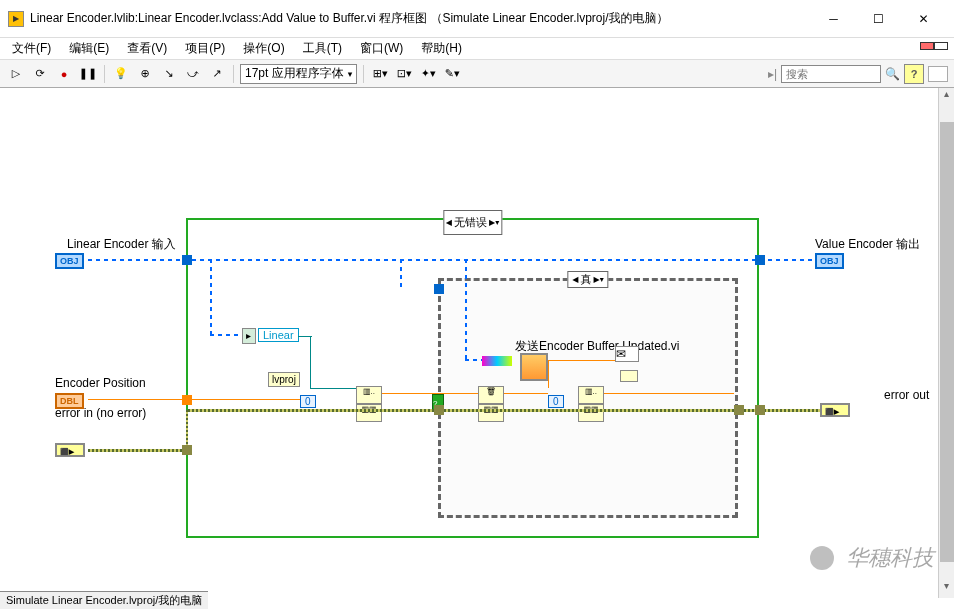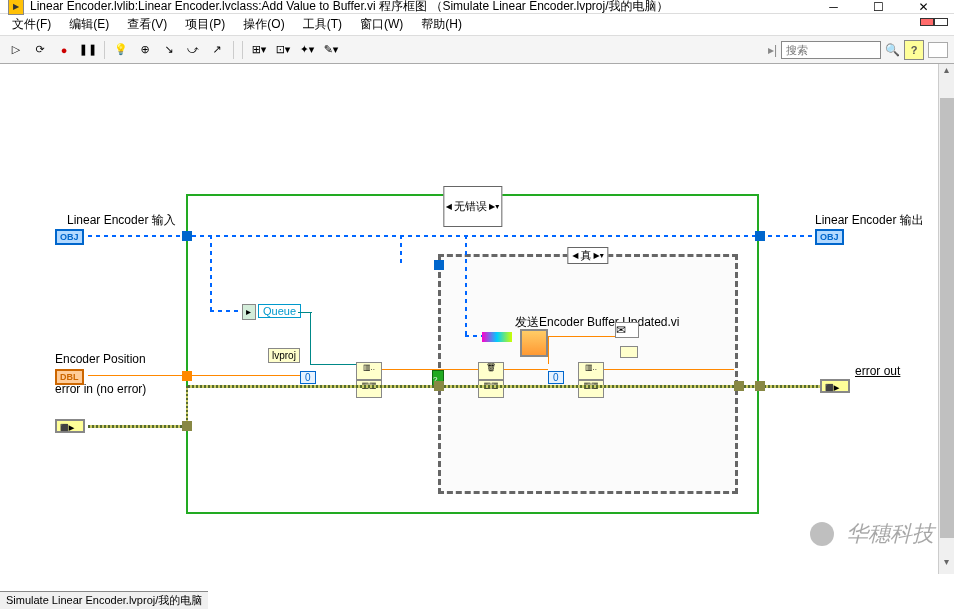--- a/index.html
+++ b/index.html
@@ -1,17 +1,17 @@
 <!DOCTYPE html>
 <html><head>
 <meta charset="utf-8">
 <style>
 * { box-sizing: border-box; margin: 0; padding: 0; }
 body { font-family: "Microsoft YaHei", Arial, sans-serif; font-size: 12px; background: #fff; width: 954px; height: 609px; overflow: hidden; position: relative; }
-.titlebar { height: 14px; background: #fff; border-bottom: 1px solid #ddd; display: flex; align-items: center; padding: 0 8px; }
+.titlebar { height: 38px; background: #fff; border-bottom: 1px solid #ddd; display: flex; align-items: center; padding: 0 8px; }
 .titlebar .icon { width: 16px; height: 16px; background: #ffc107; border: 1px solid #888; margin-right: 6px; display: flex; align-items: center; justify-content: center; }
 .titlebar .icon::before { content: "▶"; font-size: 8px; color: #333; }
 .titlebar .title { flex: 1; font-size: 12px; color: #000; }
 .winbtns { display: flex; gap: 0; }
 .winbtn { width: 45px; height: 28px; display: flex; align-items: center; justify-content: center; font-size: 12px; cursor: pointer; }
 .menubar { height: 22px; display: flex; align-items: center; padding: 0 4px; gap: 2px; border-bottom: 1px solid #ddd; position: relative; }
 .menuitem { padding: 2px 8px; cursor: pointer; font-size: 12px; }
 .cornericon { position: absolute; right: 4px; top: 1px; width: 30px; height: 18px; }
 .cornericon .box { width: 14px; height: 8px; border: 1px solid #333; display: inline-block; }
 .cornericon .box.red { background: #ff6b6b; }
@@ -22,21 +22,21 @@
 .fontsel::after { content: "▾"; font-size: 9px; }
 .searchbox { margin-left: auto; display: flex; align-items: center; gap: 4px; }
 .searchbox input { width: 100px; height: 18px; border: 1px solid #888; padding: 0 4px; font-size: 11px; }
 .canvas { position: relative; width: 954px; height: 510px; background: #fff; overflow: hidden; }
 .scrollbar-v { position: absolute; right: 0; top: 0; width: 16px; height: 100%; background: #f0f0f0; border-left: 1px solid #ccc; }
 .scrollbar-v .thumb { width: 14px; height: 440px; background: #c0c0c0; margin: 18px 1px; }
 .scrollbar-v .arr { height: 16px; text-align: center; font-size: 10px; color: #666; }
 
 
 .struct { position: absolute; border: 2px solid #22aa22; }
-.struct .sel { position: absolute; top: -10px; left: 50%; transform: translateX(-50%); background: #fff; border: 1px solid #666; padding: 12px 2px; font-size: 11px; display: flex; align-items: center; gap: 2px; }
+.struct .sel { position: absolute; top: -10px; left: 50%; transform: translateX(-50%); background: #fff; border: 1px solid #666; padding: 4px 2px; font-size: 11px; display: flex; align-items: center; gap: 2px; }
 .struct .sel::before { content: "◀"; font-size: 8px; }
 .struct .sel::after { content: "▶▾"; font-size: 8px; }
 .innerstruct { position: absolute; border: 3px dashed #666; background: rgba(200,200,200,0.08); }
 .innerstruct .sel { position: absolute; top: -10px; left: 50%; transform: translateX(-50%); background: #fff; border: 1px solid #666; padding: 0 4px; font-size: 11px; display: flex; align-items: center; gap: 2px; }
 .innerstruct .sel::before { content: "◀"; font-size: 8px; }
 .innerstruct .sel::after { content: "▶▾"; font-size: 8px; }
 .terminal { position: absolute; border: 1px solid #333; font-size: 9px; padding: 1px 3px; font-weight: bold; }
 .terminal.obj { background: #b3d9ff; color: #0066cc; border: 2px solid #0066cc; }
 .terminal.dbl { background: #ffcc99; color: #cc6600; border: 2px solid #cc6600; }
 .terminal.err { background: #ffff99; border: 2px solid #888; width: 30px; height: 14px; }
@@ -100,20 +100,23 @@
   <div class="tbtn">⟳</div>
   <div class="tbtn" style="color:#c00">●</div>
   <div class="tbtn">❚❚</div>
   <div class="sep"></div>
   <div class="tbtn">💡</div>
   <div class="tbtn">⊕</div>
   <div class="tbtn">↘</div>
   <div class="tbtn">⤻</div>
   <div class="tbtn">↗</div>
   <div class="sep"></div>
+  <div class="fontsel">
+      <span>17pt 应用程序字体</span>
+    </div>
   <div class="sep"></div>
   <div class="tbtn">⊞▾</div>
   <div class="tbtn">⊡▾</div>
   <div class="tbtn">✦▾</div>
   <div class="tbtn">✎▾</div>
   <div class="searchbox">
     <span style="color:#888">▸|</span>
     <input type="text" placeholder="搜索" style="">
     <span>🔍</span>
     <span class="tbtn yel" style="font-weight:bold;color:#555">?</span>
@@ -137,28 +140,28 @@
 
   <div class="label" style="left:55px; top:148px;margin-left:12px;">Linear Encoder 输入</div>
   <div class="terminal obj" style="left:55px; top:165px;"><span>OBJ</span></div>
 
   <div class="label" style="left:55px; top:288px;">Encoder Position</div>
   <div class="terminal dbl" style="left:55px; top:305px;"><span>DBL</span></div>
 
   <div class="label" style="left:55px; top:318px;">error in (no error)</div>
   <div class="terminal err" style="left:55px; top:355px;"></div>
 
-  <div class="label" style="left:815px; top:148px;">Linear Encoder 输出</div>
+  <div class="label" style="left:815px; top:148px;">Value Encoder 输出</div>
   <div class="terminal obj" style="left:815px; top:165px; border-style:solid;"><span>OBJ</span></div>
 
-  <div class="label" style="left:855px; top:300px;text-decoration:underline;">error out</div>
+  <div class="label" style="left:884px; top:300px;">error out</div>
   <div class="terminal err" style="left:820px; top:315px;"></div>
 
   <div class="node unb" style="left:242px; top:240px; width:14px; height:16px;">▸</div>
-  <div class="queuelbl" style="left:258px; top:240px;">Queue</div>
+  <div class="queuelbl" style="left:258px; top:240px;">Linear</div>
 
   <div class="node" style="left:268px; top:284px;">lvproj</div>
   <div class="const" style="left:300px; top:307px;">0</div>
   <div class="const" style="left:548px; top:307px;">0</div>
 
   <div class="qnode" style="left:356px; top:298px;">▥..</div>
   <div class="qnode" style="left:356px; top:316px;">▥▥</div>
   <div class="qnode" style="left:478px; top:298px;">🗑</div>
   <div class="qnode" style="left:478px; top:316px;">▥▥</div>
   <div class="qnode" style="left:578px; top:298px;">▥..</div>

